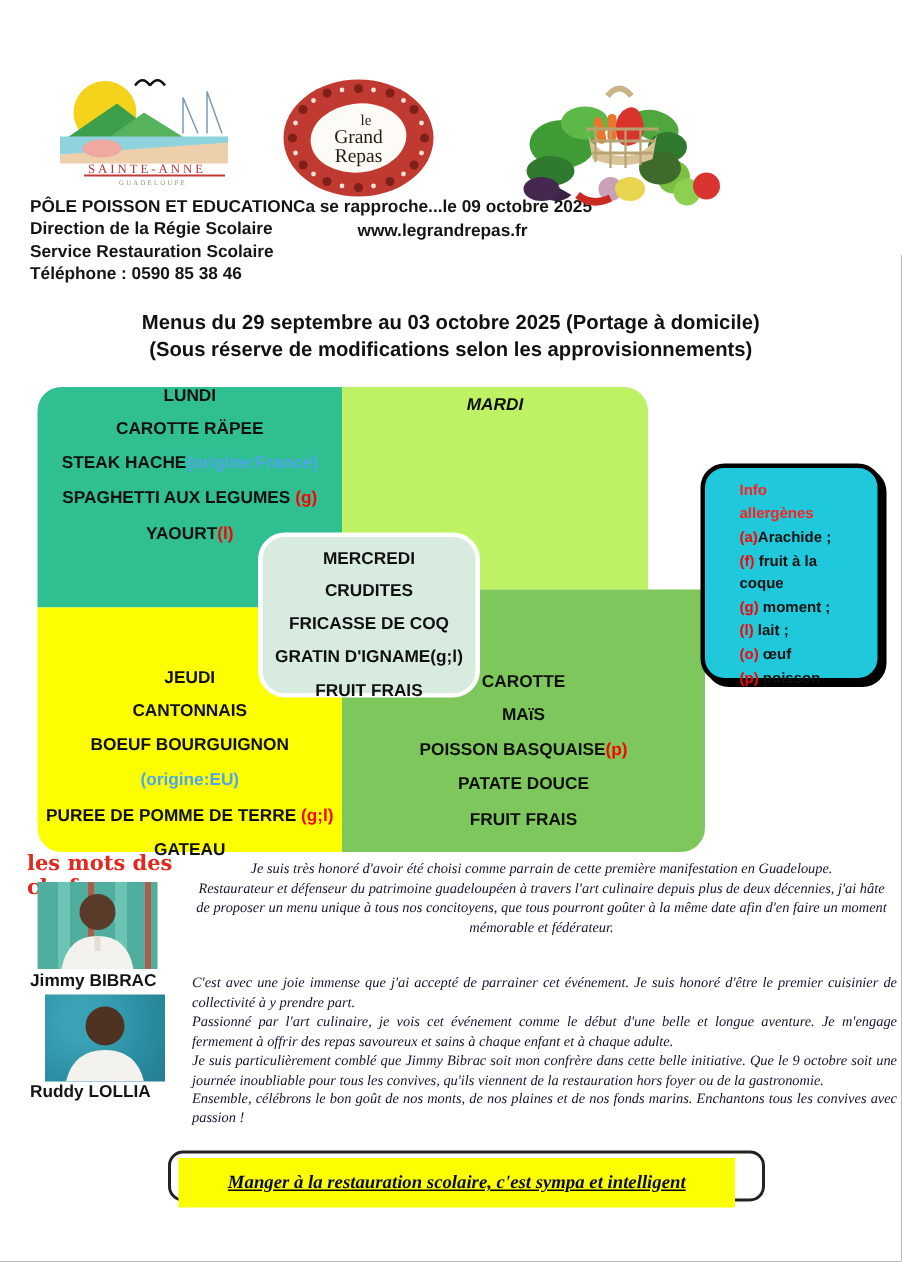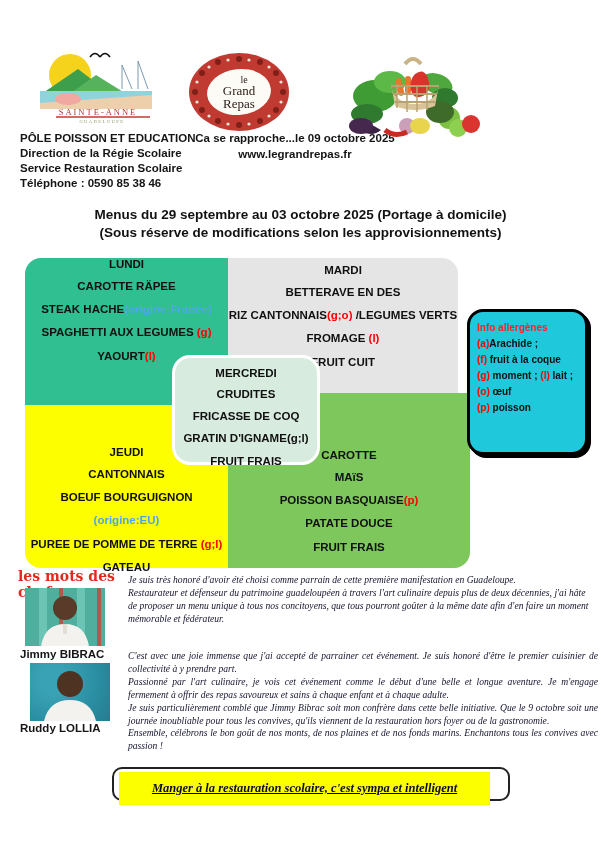--- a/index.html
+++ b/index.html
@@ -17,60 +17,60 @@
 
   
   .title-block{position:absolute;left:0;top:206px;width:601px;text-align:center;
                font-weight:bold;font-size:13.5px;line-height:18px;color:#111;}
 
   
   .day-box{position:absolute;font-weight:bold;font-size:11.5px;text-align:center;
            color:#101010;box-sizing:border-box;}
   .box-lundi{left:25px;top:258px;width:203px;height:147px;background:#2FBF90;
              border-radius:16px 0 0 0;z-index:1;}
-  .box-mardi{left:228px;top:258px;width:230px;height:135px;background:#e5e5e5;
-             border-radius:0 16px 0 0;padding-top:6px;z-index:1;}
+  .box-mardi{left:228px;top:258px;width:204px;height:135px;background:#bef264;
+             border-radius:0 16px 0 0;padding-top:6px;z-index:1;font-style:italic;}
   .box-jeudi{left:25px;top:405px;width:203px;height:163px;background:#FDFF00;
              border-radius:0 0 0 16px;padding-top:41px;z-index:1;}
   .box-vendredi{left:228px;top:393px;width:242px;height:175px;background:#7EC75C;
              border-radius:0 0 16px 0;padding-top:56px;z-index:1;}
   .box-mercredi{left:172px;top:355px;width:148px;height:110px;background:#D8EBDF;
              border:3px solid #fff;border-radius:18px;padding-top:9px;z-index:5;}
   .day-title{margin-bottom:10px;}
   .mline{margin-bottom:10px;line-height:1.15;}
   .box-mercredi .mline,.box-mercredi .day-title{margin-bottom:9px;}
   .seg-k{color:#101010;}
   .seg-r{color:#FF0000;}
   .seg-b{color:#4FA6EA;}
 
   
   .allergen-box{position:absolute;left:467px;top:309px;width:121px;height:146px;
         background:#1FC8DB;border:3px solid #000;border-radius:16px;
         box-shadow:3px 3px 0 #000;z-index:4;box-sizing:border-box;
-        padding:8px 7px;font-weight:bold;font-size:10px;line-height:15px;
+        padding:8px 23px;font-weight:bold;font-size:10px;line-height:15px;
         text-align:left;color:#101010;}
   .allergen-box .mline{margin-bottom:1px;text-align:left;line-height:15px;}
   .allergen-title{color:#FF2020;margin-bottom:1px;}
 
   
   .chefs-heading{position:absolute;left:18px;top:568px;width:130px;
         font-family:"DejaVu Serif",serif;font-weight:bold;font-size:14px;color:#E02A1F;}
   .photo{position:absolute;width:80px;height:58px;overflow:hidden;}
   .photo-jimmy{left:25px;top:588px;background:
       repeating-linear-gradient(90deg,#4fae9e 0 14px,#6cc4b4 14px 22px,#4fae9e 22px 34px,#b05a4a 34px 38px);}
   .photo-ruddy{left:30px;top:663px;background:
       radial-gradient(circle at 30% 30%,#3aa2b5 0 20%,#2b8fa3 60%,#247d90 100%);}
   .photo svg{display:block;}
   .chef-label{position:absolute;font-weight:bold;font-size:11.5px;color:#151515;}
   .label-jimmy{left:20px;top:648px;width:110px;}
   .label-ruddy{left:20px;top:722px;width:110px;}
 
   .chef-para{position:absolute;font-family:"Liberation Serif",serif;font-style:italic;
         font-size:9.6px;line-height:12.9px;color:#14142e;white-space:pre-line;}
-  .para-1{left:128px;top:574px;width:466px;text-align:left;}
+  .para-1{left:128px;top:574px;width:466px;text-align:center;}
   .para-2{left:128px;top:650px;width:470px;text-align:justify;}
 
   
   .banner-outer{position:absolute;left:112px;top:767px;width:398px;height:34px;
         border:2px solid #222;border-radius:10px;box-sizing:border-box;}
   .banner-yellow{position:absolute;left:5px;top:3px;right:18px;height:33px;background:#FBFF00;
         display:flex;align-items:center;justify-content:center;text-decoration:underline;}
   .banner-text{font-family:"Liberation Serif",serif;font-weight:bold;font-style:italic;
         font-size:12.5px;color:#0b0b2e;}
 </style>
@@ -182,26 +182,20 @@
     <div>
         <div class="mline"><span class="seg-k">CAROTTE RÄPEE</span></div>
         <div class="mline"><span class="seg-k">STEAK HACHE</span><span class="seg-b">(origine:France)</span></div>
         <div class="mline"><span class="seg-k">SPAGHETTI AUX LEGUMES </span><span class="seg-r">(g)</span></div>
         <div class="mline"><span class="seg-k">YAOURT</span><span class="seg-r">(l)</span></div>
       </div>
   </div>
 
   <div class="day-box box-mardi">
     <div class="day-title">MARDI</div>
-    <div>
-        <div class="mline"><span class="seg-k">BETTERAVE EN DES</span></div>
-        <div class="mline"><span class="seg-k">RIZ CANTONNAIS</span><span class="seg-r">(g;o)</span><span class="seg-k"> /LEGUMES VERTS</span></div>
-        <div class="mline"><span class="seg-k">FROMAGE </span><span class="seg-r">(l)</span></div>
-        <div class="mline"><span class="seg-k">FRUIT CUIT</span></div>
-      </div>
   </div>
 
   <div class="day-box box-jeudi">
     <div class="day-title">JEUDI</div>
     <div>
         <div class="mline"><span class="seg-k">CANTONNAIS</span></div>
         <div class="mline"><span class="seg-k">BOEUF BOURGUIGNON</span></div>
         <div class="mline"><span class="seg-b">(origine:EU)</span></div>
         <div class="mline"><span class="seg-k">PUREE DE POMME DE TERRE </span><span class="seg-r">(g;l)</span></div>
         <div class="mline"><span class="seg-k">GATEAU</span></div>

